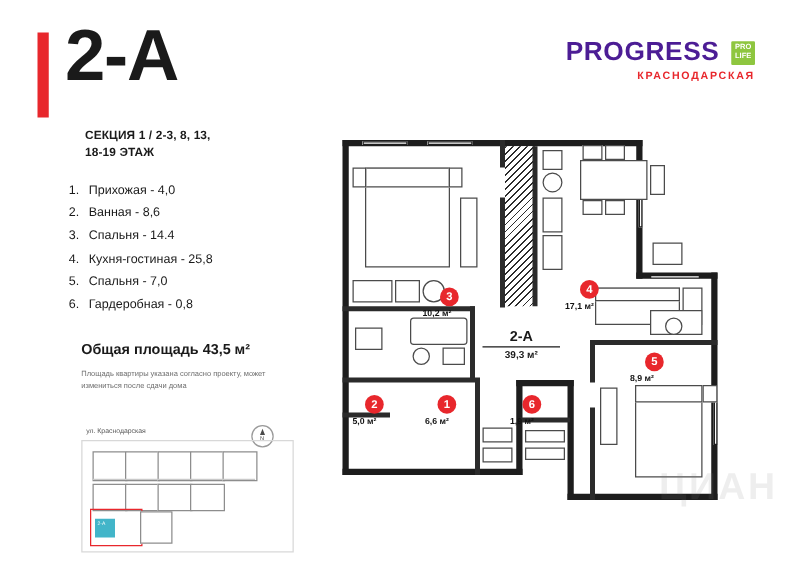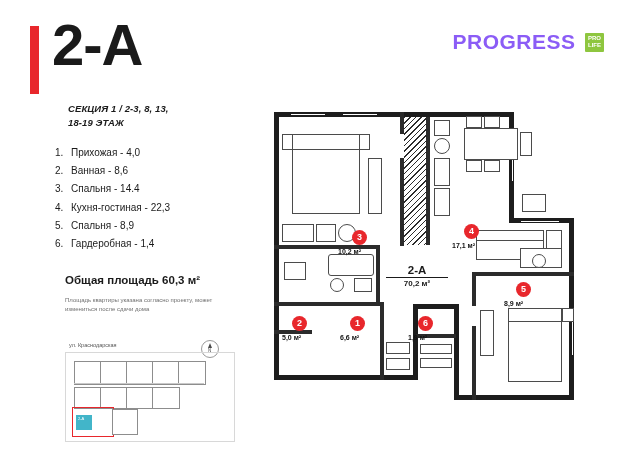--- a/index.html
+++ b/index.html
@@ -19,21 +19,21 @@
   .title-row { position:relative; height:70px; }
   .red-bar {
     position:absolute; left:0; top:2px; width:9px; height:68px; background:#e8272c;
   }
   .title {
     position:absolute; left:22px; top:-8px;
     font-size:58px; font-weight:bold; letter-spacing:-1px; line-height:1;
   }
   .section-line {
     position:absolute; left:38px; top:78px;
-    font-size:9.5px; font-weight:bold; line-height:1.45; letter-spacing:0.1px;font-style:italic;
+    font-size:9.5px; font-weight:bold; line-height:1.45; letter-spacing:0.1px;
   }
 
   .rooms {
     position:absolute; left:25px; top:120px;
     font-size:10px; line-height:1.82;
   }
   .rooms table { border-collapse:collapse; }
   .rooms td { padding:0; font-size:10px; vertical-align:top; }
   .rooms td.num { width:16px; color:#1a1a1a; }
 
@@ -79,21 +79,21 @@
   }
   .mini-cell { position:absolute; background:#42b5c9; }
   .mini-cell-label{
     position:absolute; font-size:4px; color:#fff; left:2px; top:1px;
   }
   .mini-grid-line{ position:absolute; background:#c9c9c9; }
 
   
   .logo { position:absolute; right:36px; top:30px; text-align:right; }
   .logo-main {
-    font-size:21px; font-weight:bold; letter-spacing:0.5px; color:#8b5cf6;
+    font-size:21px; font-weight:bold; letter-spacing:0.5px; color:#4c1d95;
     display:inline-block; vertical-align:middle;
   }
   .logo-badge {
     display:inline-block; vertical-align:middle; margin-left:5px;
     background:#8ec63f; color:#fff; font-size:6px; font-weight:bold;
     line-height:1.25; padding:2px 3px; text-align:center; border-radius:1px;
   }
   .logo-sub {
     font-size:8.5px; color:#e8272c; letter-spacing:1.4px; margin-top:1px; font-weight:bold;
   }
@@ -154,35 +154,35 @@
         <tr>
           <td class="num">2.</td>
           <td>Ванная - 8,6</td>
         </tr>
         <tr>
           <td class="num">3.</td>
           <td>Спальня - 14.4</td>
         </tr>
         <tr>
           <td class="num">4.</td>
-          <td>Кухня-гостиная - 22,3</td>
+          <td>Кухня-гостиная - 25,8</td>
         </tr>
         <tr>
           <td class="num">5.</td>
-          <td>Спальня - 8,9</td>
+          <td>Спальня - 7,0</td>
         </tr>
         <tr>
           <td class="num">6.</td>
-          <td>Гардеробная - 1,4</td>
+          <td>Гардеробная - 0,8</td>
         </tr>
       </tbody>
         </table>
     </div>
 
-    <div class="total">Общая площадь 60,3 м²</div>
+    <div class="total">Общая площадь 43,5 м²</div>
     <div class="note">Площадь квартиры указана согласно проекту, может измениться после сдачи дома</div>
 
     <div class="mini">
       <div class="mini-street">ул. Краснодарская</div>
       <div class="compass">
         <div class="compass-n">N</div>
       </div>
       <div class="mini-frame">
 
         <div class="mini-shape" style="left:8px;  top:8px;  width:26px; height:22px;"></div>
@@ -208,20 +208,21 @@
   </div>
 
   <div class="logo">
     <div>
       <span class="logo-main">PROGRESS</span>
       <span class="logo-badge">
         <span>PRO</span><br>
         <span>LIFE</span>
       </span>
     </div>
+    <div class="logo-sub">КРАСНОДАРСКАЯ</div>
   </div>
 
   <div id="plan">
 
     <div class="wall" style="left:6px;  top:0;    width:240px; height:5px;"></div>
     <div class="wall" style="left:6px;  top:0;    width:5px;   height:268px;"></div>
     <div class="wall" style="left:6px;  top:263px;width:144px; height:5px;"></div>
     <div class="wall" style="left:145px;top:192px;width:5px;   height:76px;"></div>
     <div class="wall" style="left:145px;top:192px;width:46px;  height:5px;"></div>
     <div class="wall" style="left:186px;top:192px;width:5px;   height:96px;"></div>
@@ -297,21 +298,21 @@
     <div class="lt" style="left:240px;top:196px; width:52px; height:72px;"></div>
     <div class="lt" style="left:240px;top:196px; width:52px; height:12px;"></div>
     <div class="lt" style="left:294px;top:196px; width:10px; height:12px;"></div>
     <div class="lt" style="left:212px;top:198px; width:12px; height:44px;"></div>
     <div class="lt" style="left:252px;top:136px; width:40px; height:18px;"></div>
     <div class="lt-r" style="left:264px;top:142px; width:12px; height:12px;"></div>
 
     <div class="center-tag" style="left:118px; top:152px; width:62px;">
       <div class="ct-name">2-А</div>
       <div class="ct-line"></div>
-      <div class="ct-area">70,2 м²</div>
+      <div class="ct-area">39,3 м²</div>
     </div>
 
     <div class="badge" style="left:84px;  top:118px;">3</div>
     <div class="area" style="left:70px;  top:136px;">10,2 м²</div>
 
     <div class="badge" style="left:196px; top:112px;">4</div>
     <div class="area" style="left:184px; top:130px;">17,1 м²</div>
 
     <div class="badge" style="left:248px; top:170px;">5</div>
     <div class="area" style="left:236px; top:188px;">8,9 м²</div>
@@ -320,14 +321,15 @@
     <div class="area" style="left:14px;  top:222px;">5,0 м²</div>
 
     <div class="badge" style="left:82px;  top:204px;">1</div>
     <div class="area" style="left:72px;  top:222px;">6,6 м²</div>
 
     <div class="badge" style="left:150px; top:204px;">6</div>
     <div class="area" style="left:140px; top:222px;">1,9 м²</div>
 
   </div>
 
+  <div class="watermark">ЦИАН</div>
 
 </div>
 
 </body></html>

